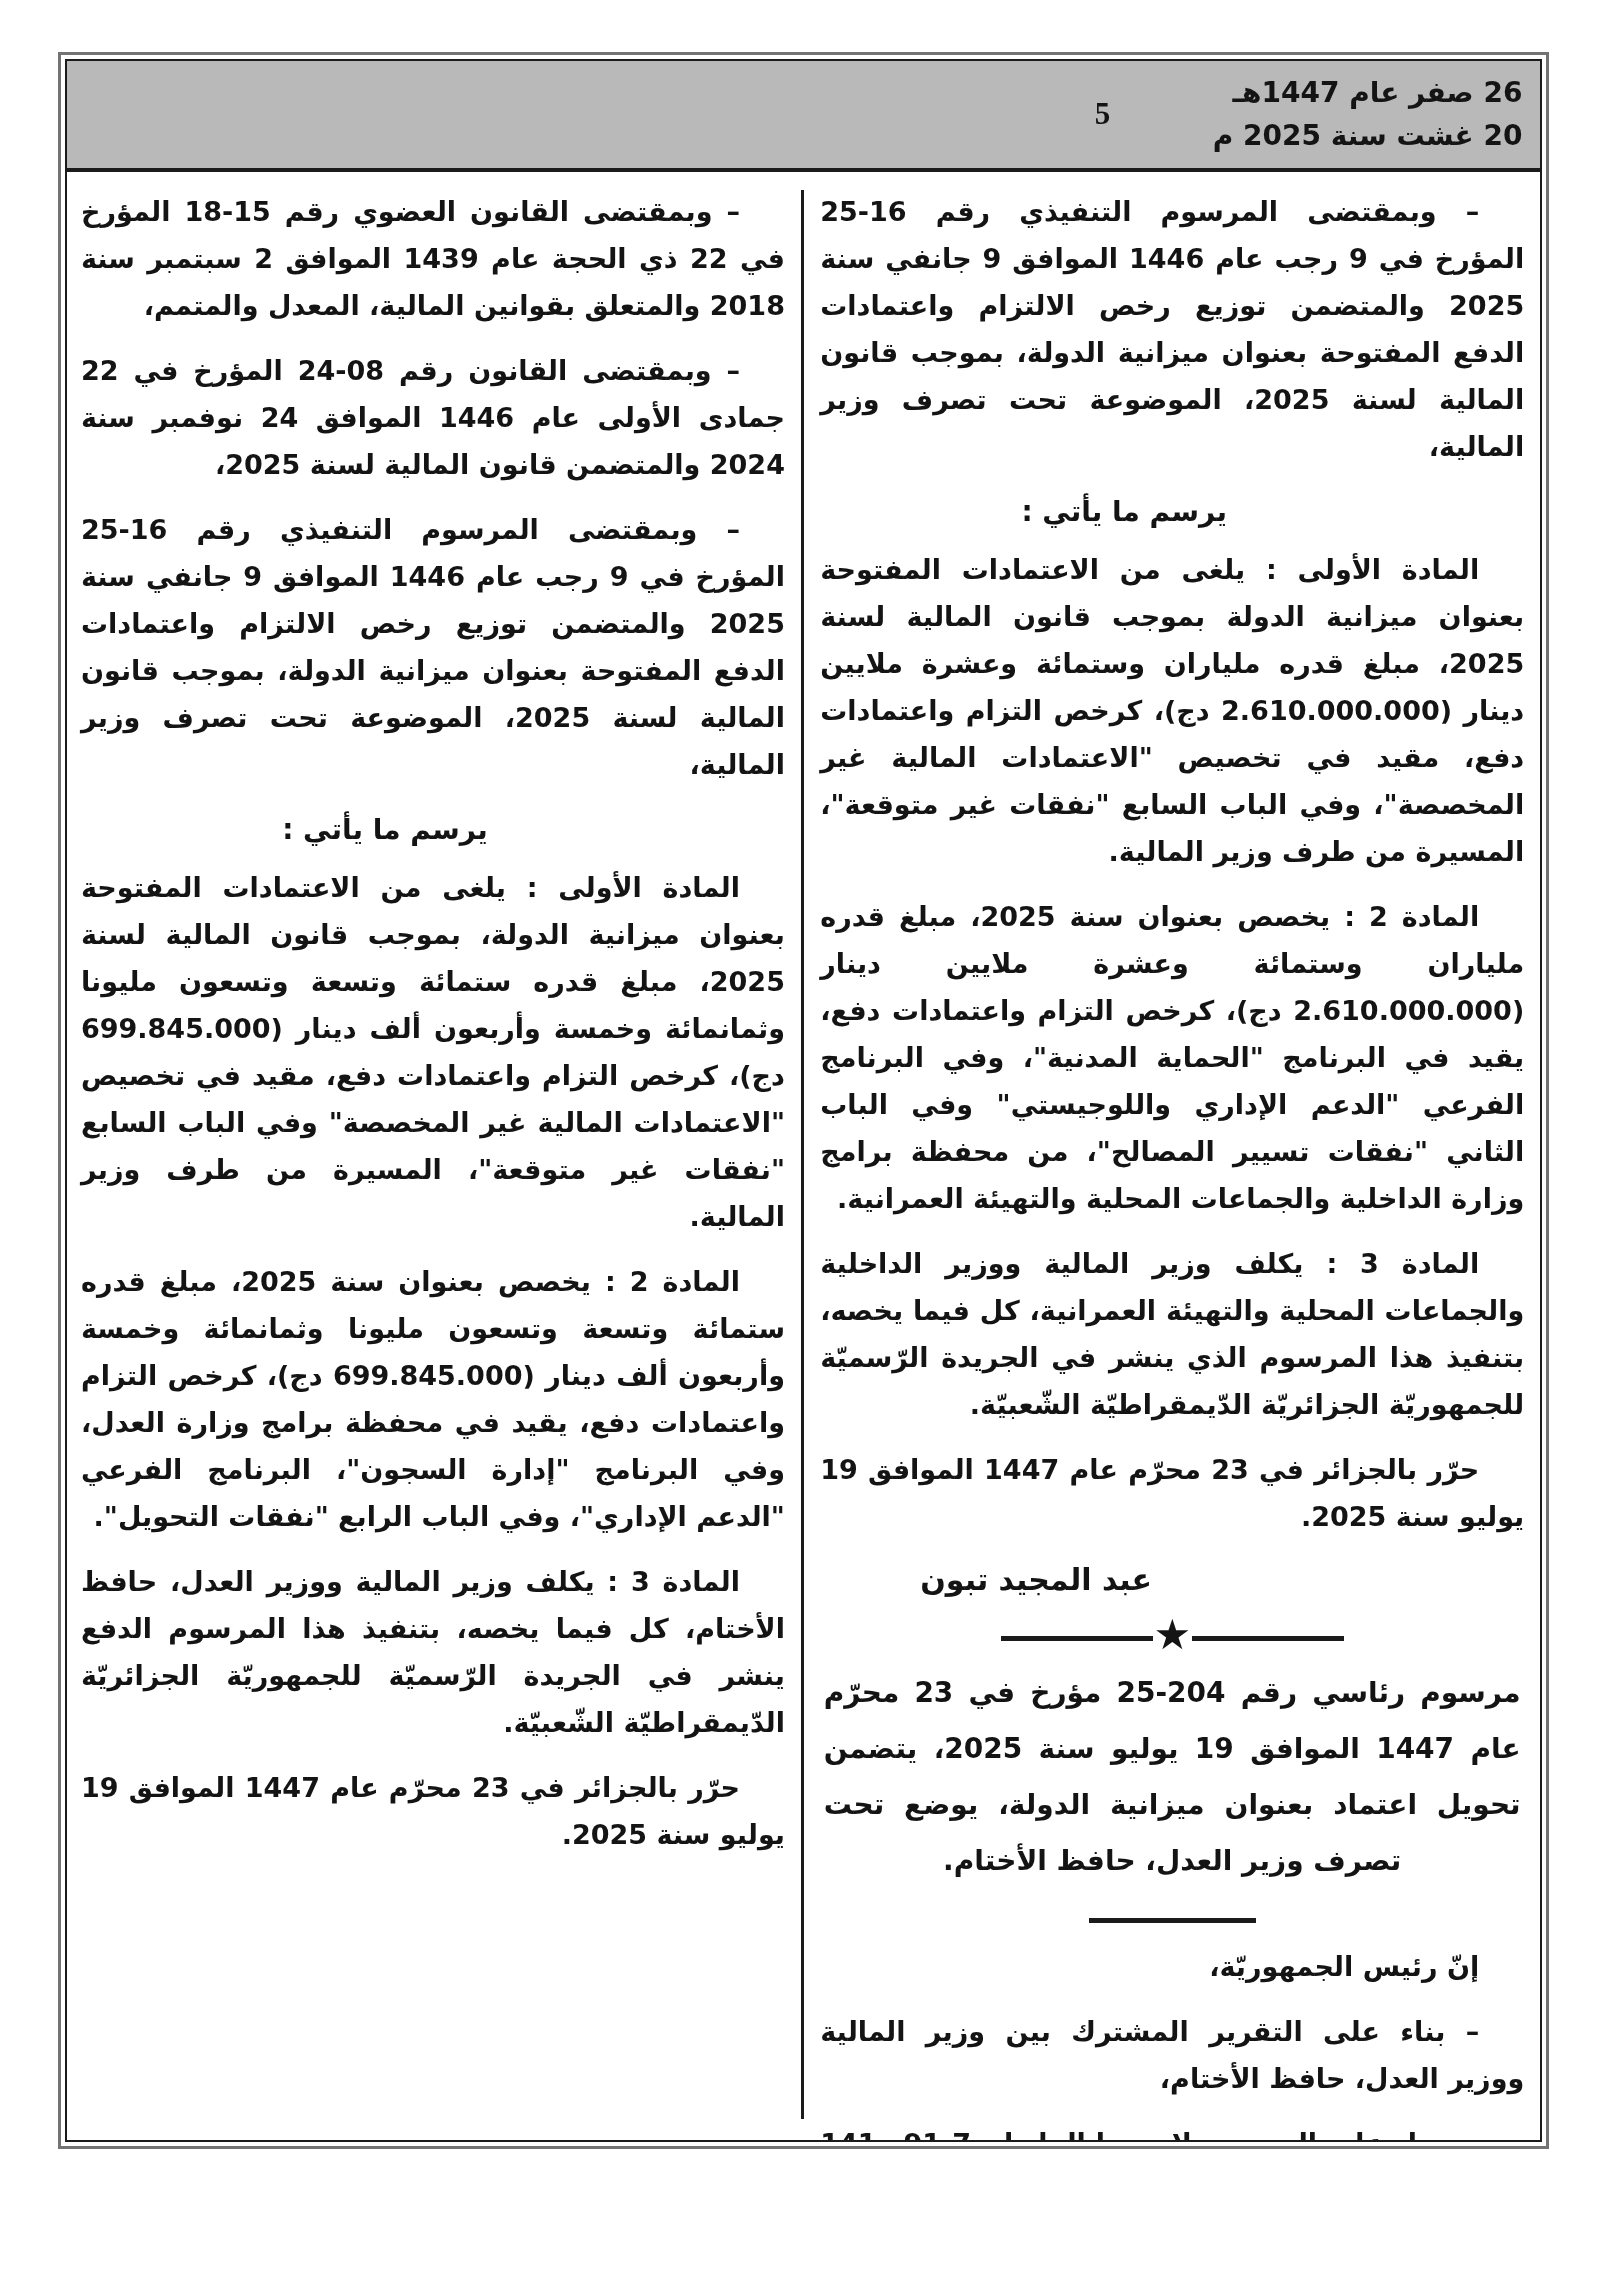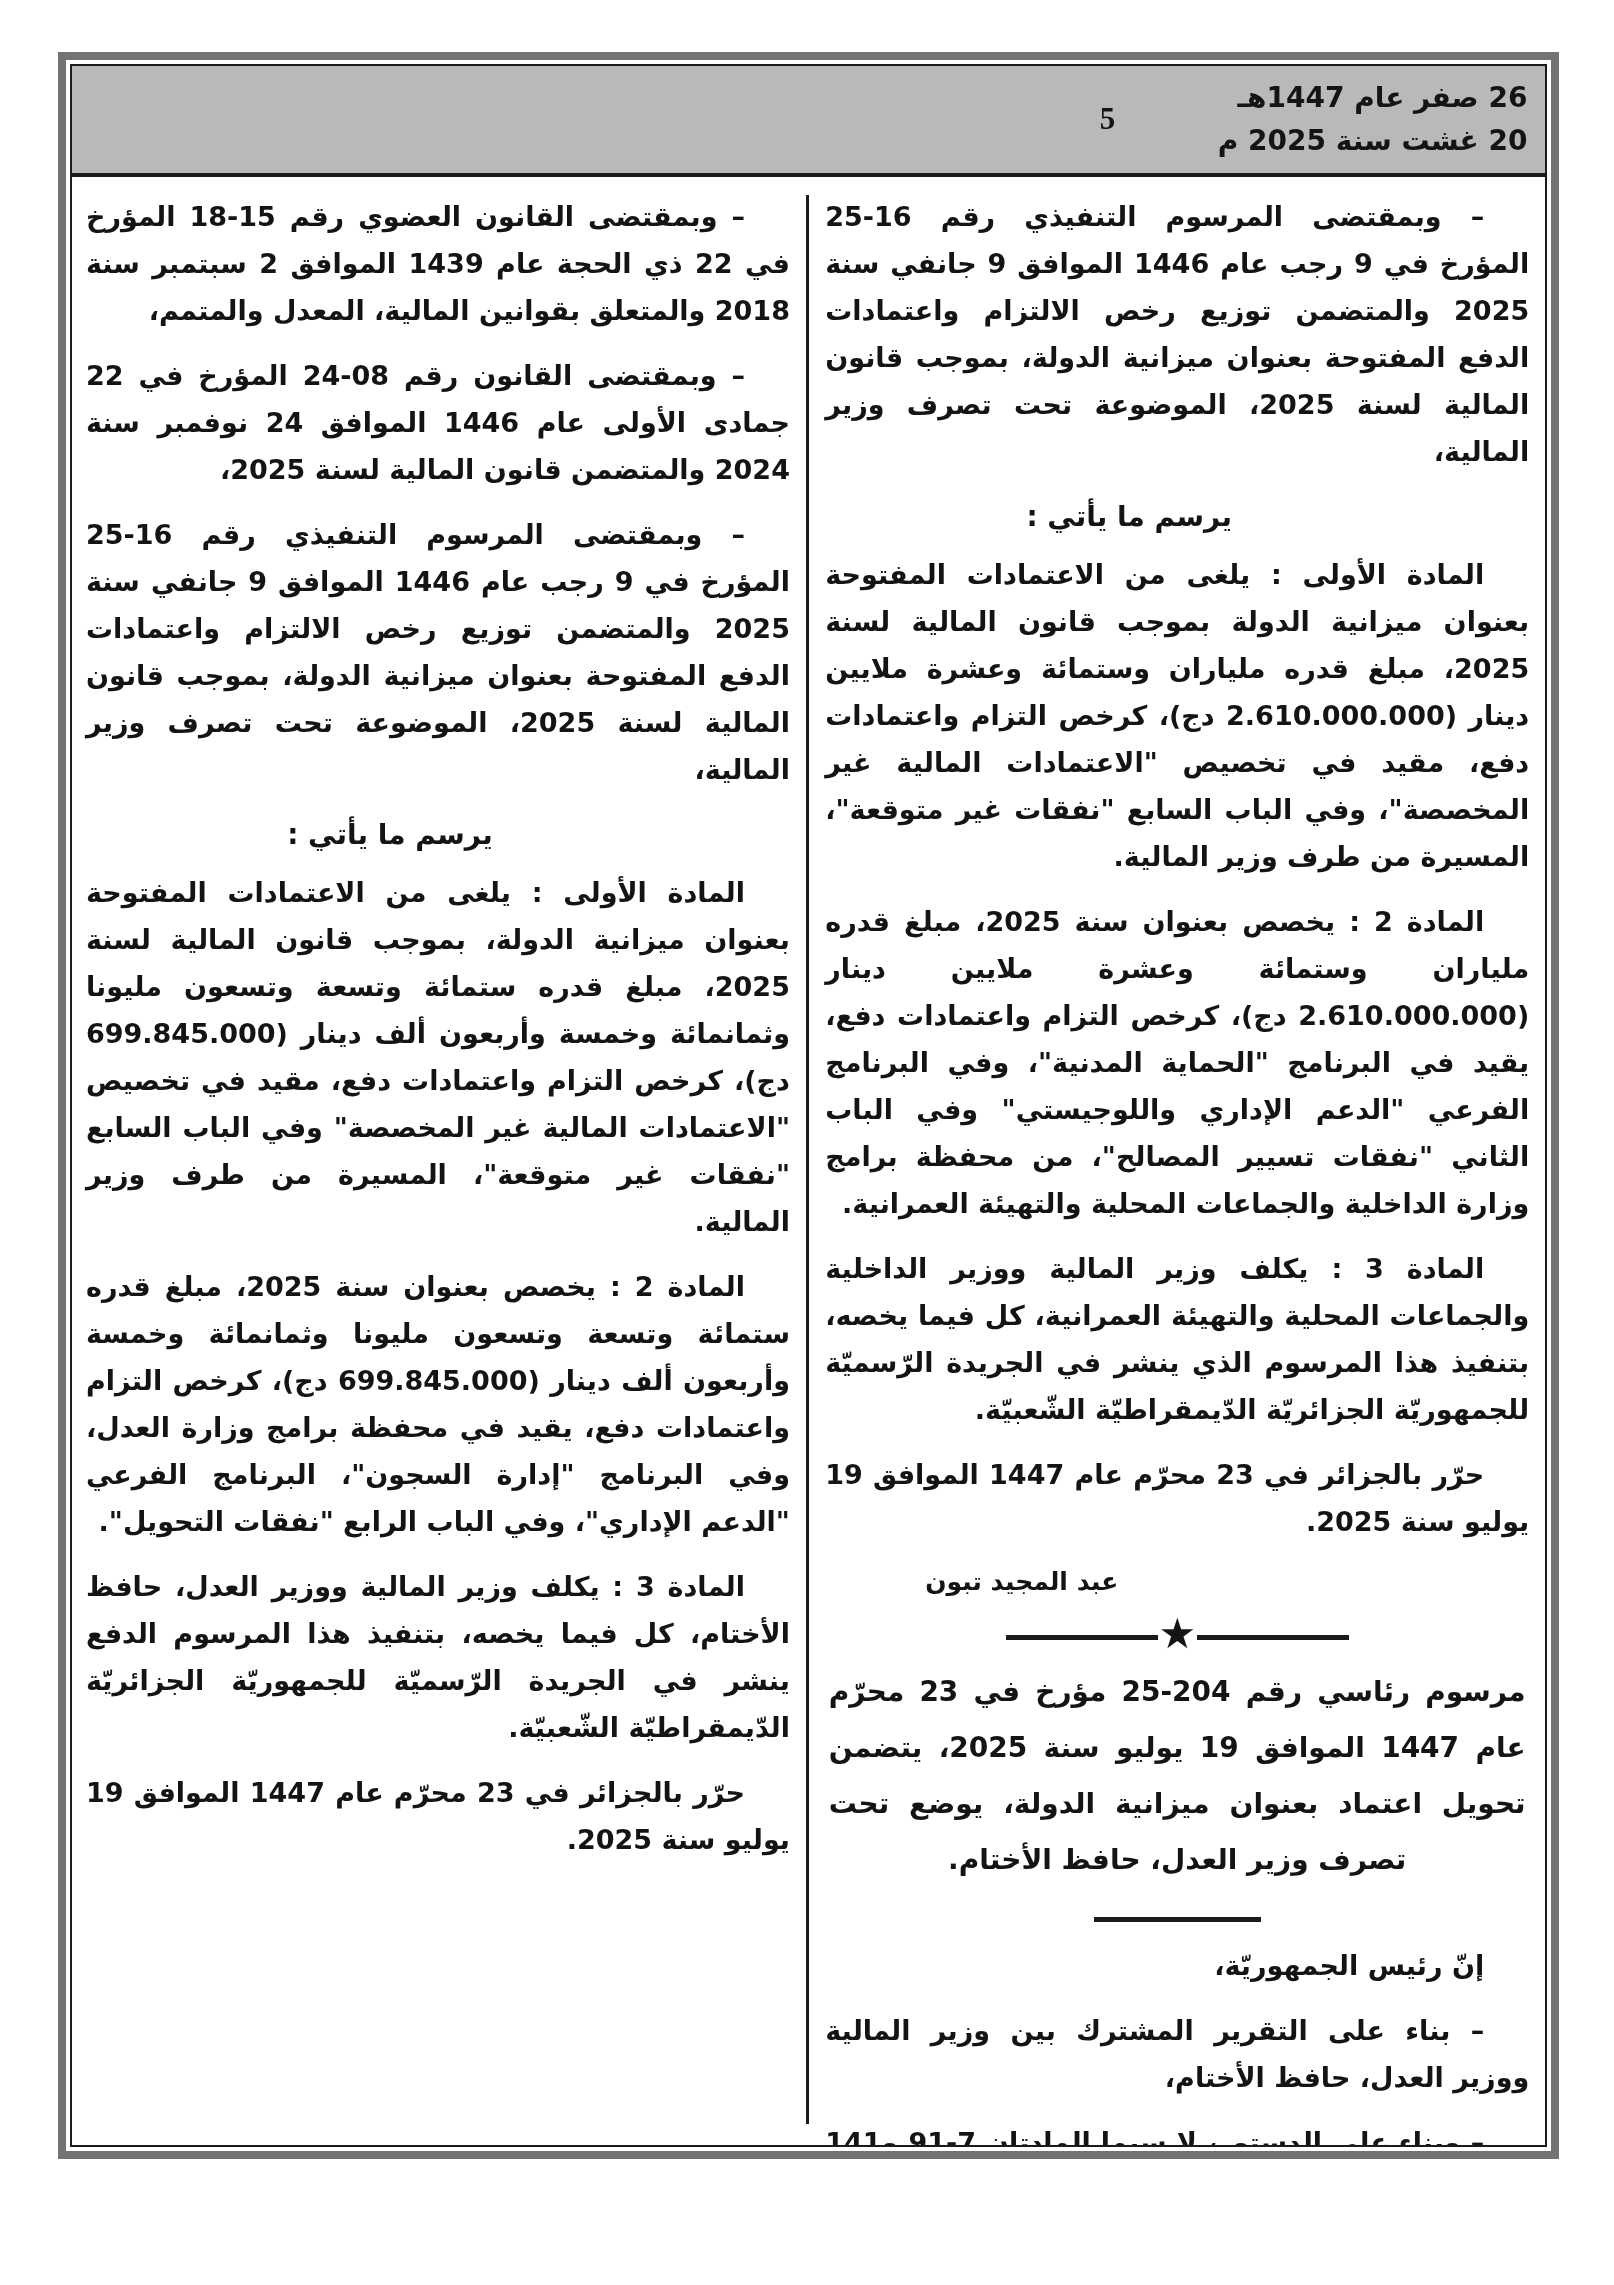--- a/index.html
+++ b/index.html
@@ -2,21 +2,21 @@
 <html lang="ar" style="font-size:14.5px"><head>
 <meta charset="utf-8">
 <style>
   html,body { margin:0; padding:0; background:#ffffff; }
   .page {
     position:relative; width:1615px; height:2285px; background:#ffffff;
     font-family:"DejaVu Sans", sans-serif; color:#141414; overflow:hidden;
   }
   .frame {
     position:absolute; left:58px; top:52px; width:1485px; height:2091px;
-    border:8px solid #737373;
+    border:3px solid #737373;
   }
   .frame-inner {
     position:absolute; inset:3.6px; border:2.7px solid #1b1b1b;
     display:flex; flex-direction:column; background:#ffffff;
   }
   .band {
     height:107px; flex:0 0 auto; background:#b9b9b9;
     border-bottom:4.5px solid #1b1b1b;
     display:flex; align-items:center; direction:rtl;
   }
@@ -35,21 +35,21 @@
   p.para {
     margin:18px 0 0; font-size:27px; line-height:47px; font-weight:bold;
     text-align:justify; text-indent:45px;
   }
   p.first { margin-top:3.6px; }
   p.heading {
     margin:25px 0 3.6px; font-size:28px; font-weight:bold;
     text-align:center; text-indent:96px;
   }
   p.sig {
-    margin:22px 0 14px; font-size:25px; font-weight:bold;
+    margin:22px 0 14px; font-size:30px; font-weight:bold;
     text-align:left; text-indent:0; padding-left:100px;
   }
   .star-sep { display:flex; align-items:center; justify-content:center; margin:23.5px 63px 9px; }
   .star-sep .bar { flex:0 0 152px; height:4.5px; background:#1b1b1b; }
   .star-sep .star { font-size:42px; line-height:36px; padding:0 0.9px; transform:translateY(-2.7px); }
   p.decree-title {
     margin:7.2px 0 0; font-size:28px; line-height:56px; font-weight:bold;
     text-align:justify; text-align-last:center; text-indent:0; padding:0 3.6px;
   }
   .short-sep { width:167px; height:4.5px; background:#1b1b1b; margin:29px auto 20px; }

